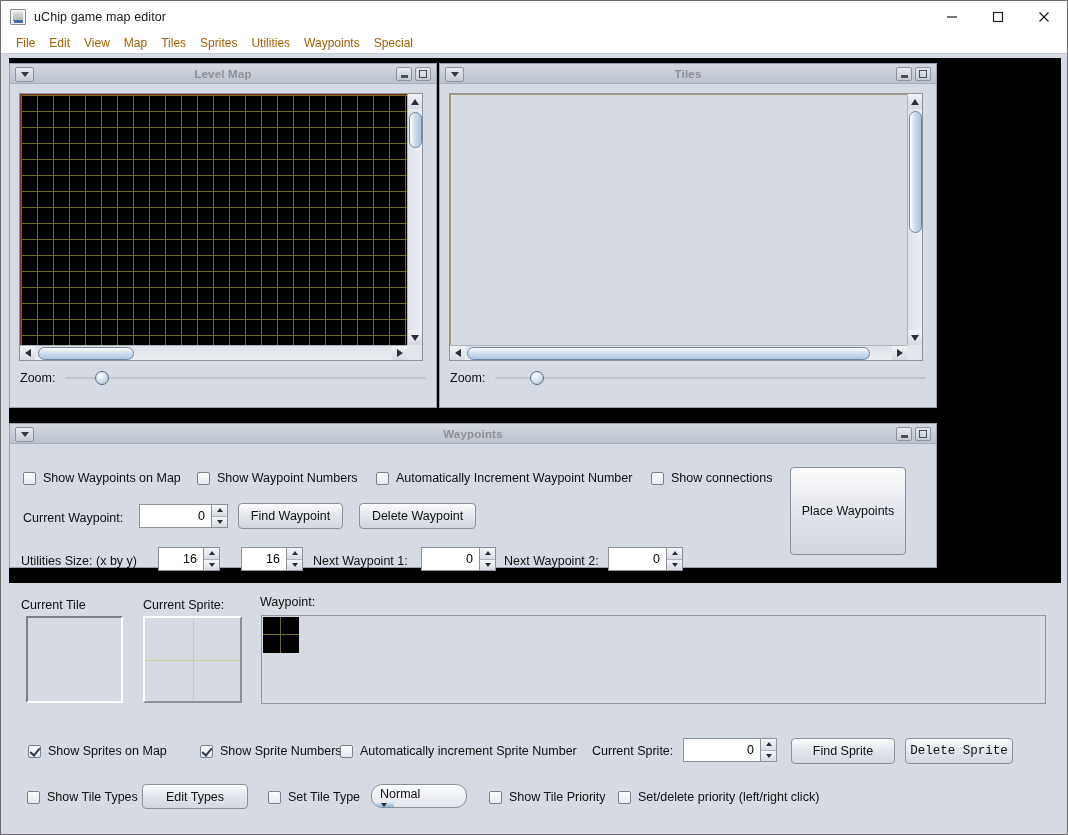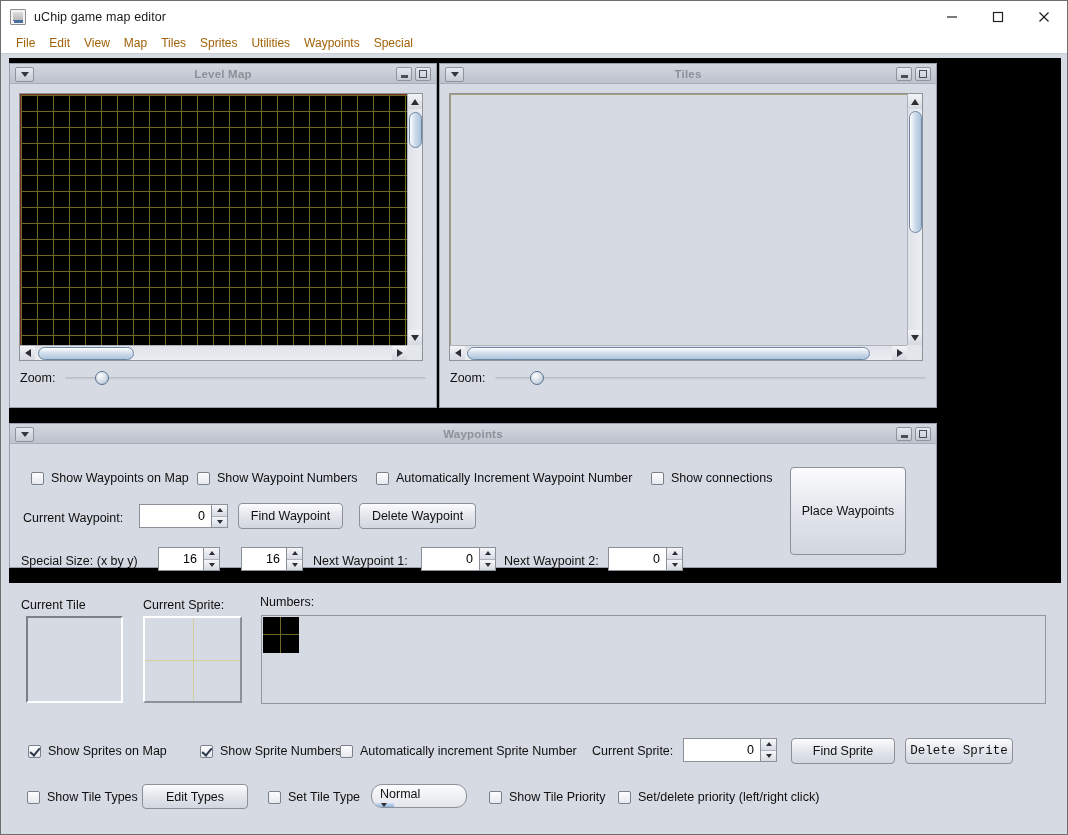--- a/index.html
+++ b/index.html
@@ -427,21 +427,21 @@
         <div class="frame-title-text">Waypoints</div>
         <div class="ftbtn" style="right:24px; top:3px;">
             <span class="minglyph"></span>
           </div>
         <div class="ftbtn" style="right:5px; top:3px;">
             <span class="maxglyph"></span>
           </div>
       </div>
       <div class="frame-body">
 
-        <div class="cb-wrap" style="position:absolute; left:13px; top:26px;margin-left:8px;">
+        <div class="cb-wrap" style="position:absolute; left:13px; top:26px;">
           <span class="cbox"></span>
           <span class="cb-label">Show Waypoints on Map</span>
         </div>
         <div class="cb-wrap" style="position:absolute; left:187px; top:26px;">
           <span class="cbox"></span>
           <span class="cb-label">Show Waypoint Numbers</span>
         </div>
         <div class="cb-wrap" style="position:absolute; left:366px; top:26px;">
           <span class="cbox"></span>
           <span class="cb-label">Automatically Increment  Waypoint Number</span>
@@ -460,21 +460,21 @@
               </div>
             <div class="spin-b">
                 <span class="tri-down-s"></span>
               </div>
           </div>
         </div>
         <div class="btn" style="position:absolute; left:228px; top:58px; width:105px; height:26px;">Find Waypoint</div>
         <div class="btn" style="position:absolute; left:349px; top:58px; width:117px; height:26px;">Delete Waypoint</div>
         <div class="btn" style="position:absolute; left:780px; top:22px; width:116px; height:88px;">Place Waypoints</div>
 
-        <div class="lbl" style="left:11px; top:109px;">Special Size: (x by y)</div>
+        <div class="lbl" style="left:11px; top:109px;">Utilities Size: (x by y)</div>
         <div class="spinner" style="left:148px; top:102px; width:62px;">
           <div class="spin-field" style="width:45px;">16</div>
           <div class="spin-btns">
             <div class="spin-b">
                 <span class="tri-up-s"></span>
               </div>
             <div class="spin-b">
                 <span class="tri-down-s"></span>
               </div>
           </div>
@@ -521,21 +521,21 @@
   </div>
 
   <div class="bottom">
 
     <div class="lbl" style="left:20px; top:15px;">Current Tile</div>
     <div class="swatch tile-swatch" style="left:25px; top:33px; width:97px; height:87px;"></div>
 
     <div class="lbl" style="left:142px; top:15px;">Current Sprite:</div>
     <div class="swatch sprite-swatch" style="left:142px; top:33px; width:99px; height:87px;"></div>
 
-    <div class="lbl" style="left:259px; top:12px;">Numbers:</div>
+    <div class="lbl" style="left:259px; top:12px;">Waypoint:</div>
     <div class="sprites-list" style="left:260px; top:32px; width:785px; height:89px;">
       <div class="sprite-cell"></div>
     </div>
 
     <div class="cb-wrap" style="position:absolute; left:27px; top:161px;">
       <span class="cbox checked"></span>
       <span class="cb-label">Show Sprites on Map</span>
     </div>
     <div class="cb-wrap" style="position:absolute; left:199px; top:161px;">
       <span class="cbox checked"></span>

